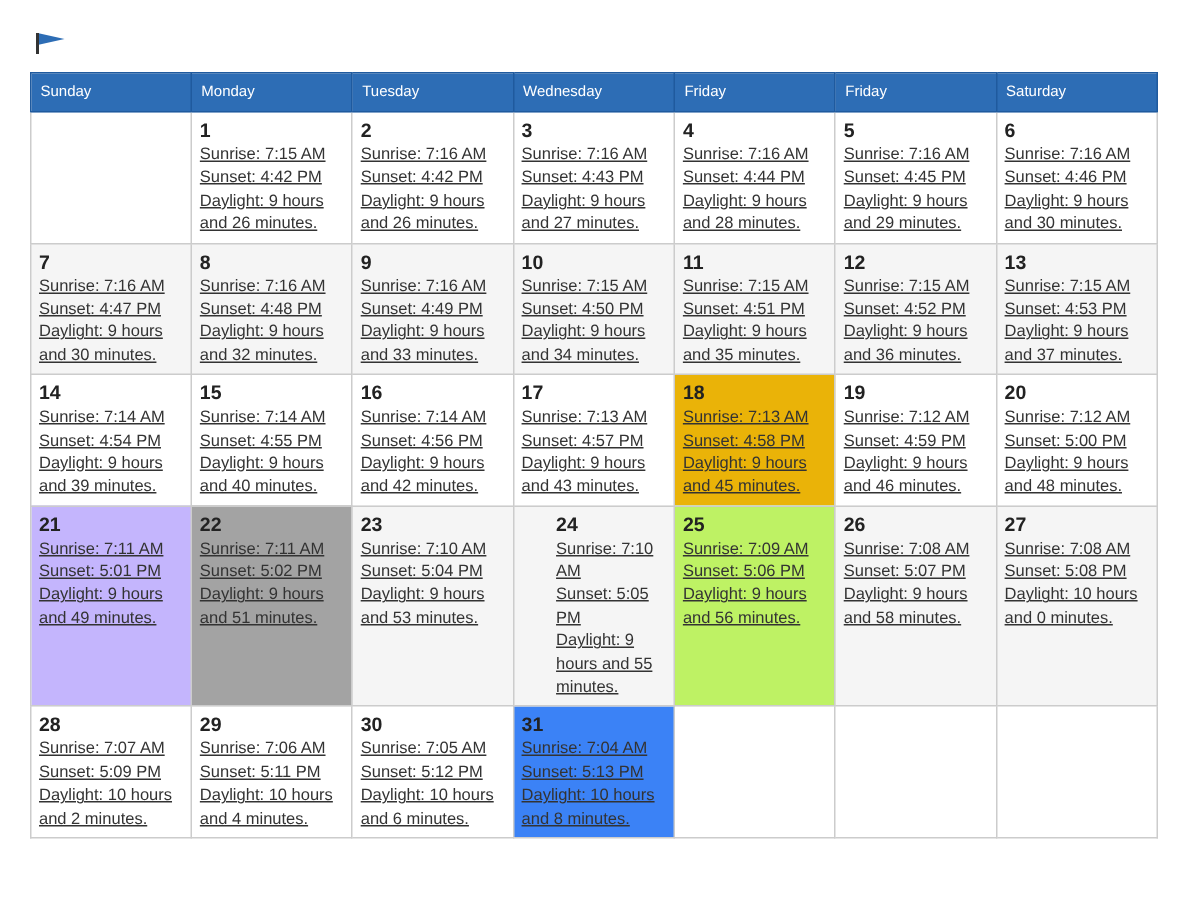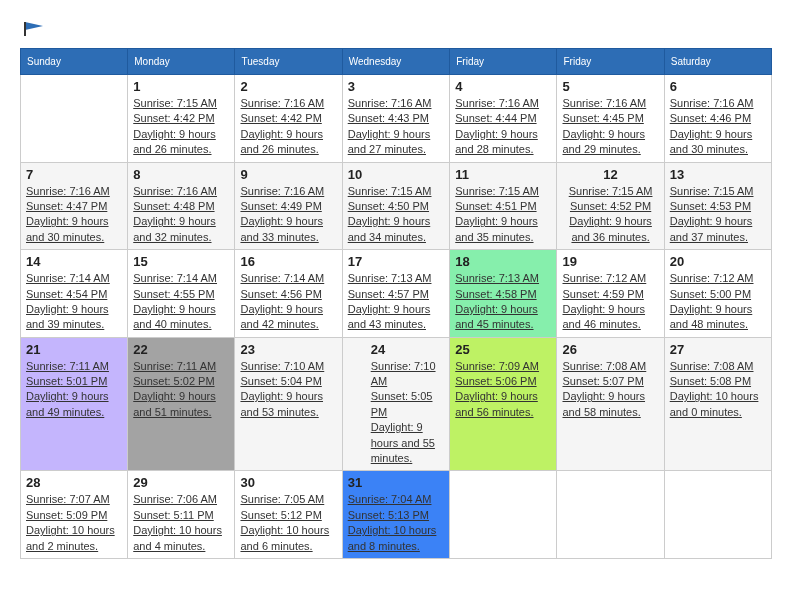--- a/index.html
+++ b/index.html
@@ -165,21 +165,21 @@
           <div class="day-detail">Sunrise: 7:16 AM<br>Sunset: 4:49 PM<br>Daylight: 9 hours and 33 minutes.</div>
         </td>
         <td style="background: rgb(245, 245, 245);">
           <span class="day-number">10</span>
           <div class="day-detail">Sunrise: 7:15 AM<br>Sunset: 4:50 PM<br>Daylight: 9 hours and 34 minutes.</div>
         </td>
         <td style="background: rgb(245, 245, 245);">
           <span class="day-number">11</span>
           <div class="day-detail">Sunrise: 7:15 AM<br>Sunset: 4:51 PM<br>Daylight: 9 hours and 35 minutes.</div>
         </td>
-        <td style="background: rgb(245, 245, 245); text-align: center;">
+        <td style="background: rgb(245, 245, 245);">
           <span class="day-number">12</span>
           <div class="day-detail">Sunrise: 7:15 AM<br>Sunset: 4:52 PM<br>Daylight: 9 hours and 36 minutes.</div>
         </td>
         <td style="background: rgb(245, 245, 245);">
           <span class="day-number">13</span>
           <div class="day-detail">Sunrise: 7:15 AM<br>Sunset: 4:53 PM<br>Daylight: 9 hours and 37 minutes.</div>
         </td>
       </tr>
       <tr style="background: rgb(255, 255, 255);">
         <td style="background: rgb(255, 255, 255);">
@@ -191,21 +191,21 @@
           <div class="day-detail">Sunrise: 7:14 AM<br>Sunset: 4:55 PM<br>Daylight: 9 hours and 40 minutes.</div>
         </td>
         <td style="background: rgb(255, 255, 255);">
           <span class="day-number">16</span>
           <div class="day-detail">Sunrise: 7:14 AM<br>Sunset: 4:56 PM<br>Daylight: 9 hours and 42 minutes.</div>
         </td>
         <td style="background: rgb(255, 255, 255); border-radius: 22px;">
           <span class="day-number">17</span>
           <div class="day-detail">Sunrise: 7:13 AM<br>Sunset: 4:57 PM<br>Daylight: 9 hours and 43 minutes.</div>
         </td>
-        <td style="background: #86efac;">
+        <td style="background: #eab308;">
           <span class="day-number">18</span>
           <div class="day-detail">Sunrise: 7:13 AM<br>Sunset: 4:58 PM<br>Daylight: 9 hours and 45 minutes.</div>
         </td>
         <td style="background: rgb(255, 255, 255);">
           <span class="day-number">19</span>
           <div class="day-detail">Sunrise: 7:12 AM<br>Sunset: 4:59 PM<br>Daylight: 9 hours and 46 minutes.</div>
         </td>
         <td style="background: rgb(255, 255, 255);">
           <span class="day-number">20</span>
           <div class="day-detail">Sunrise: 7:12 AM<br>Sunset: 5:00 PM<br>Daylight: 9 hours and 48 minutes.</div>

